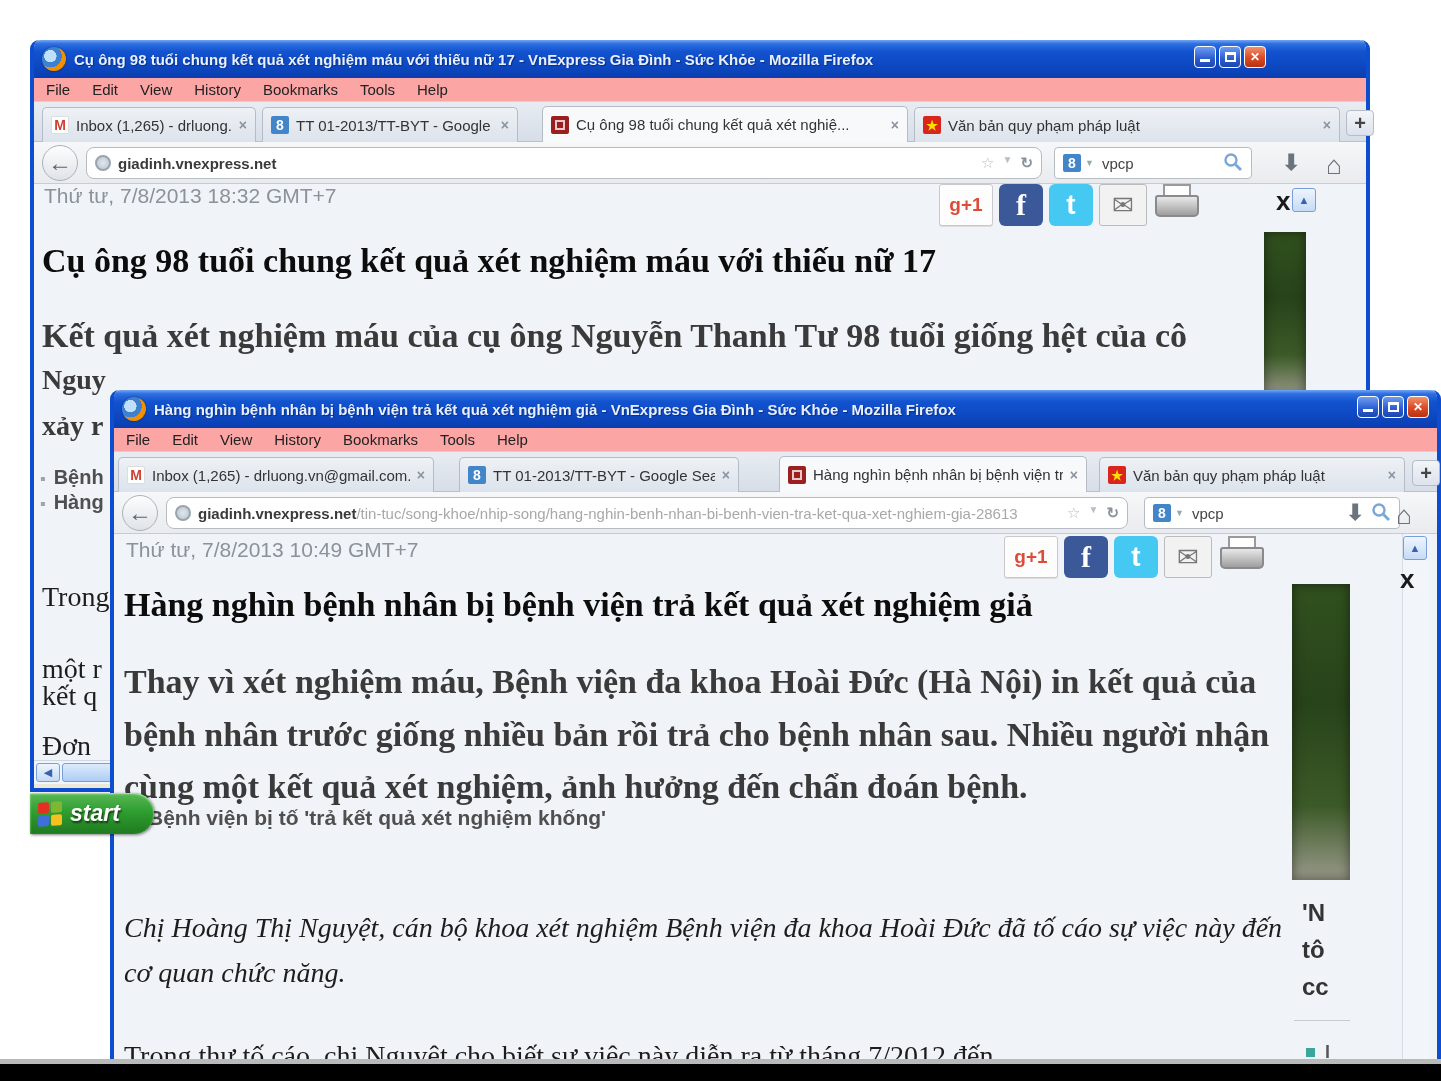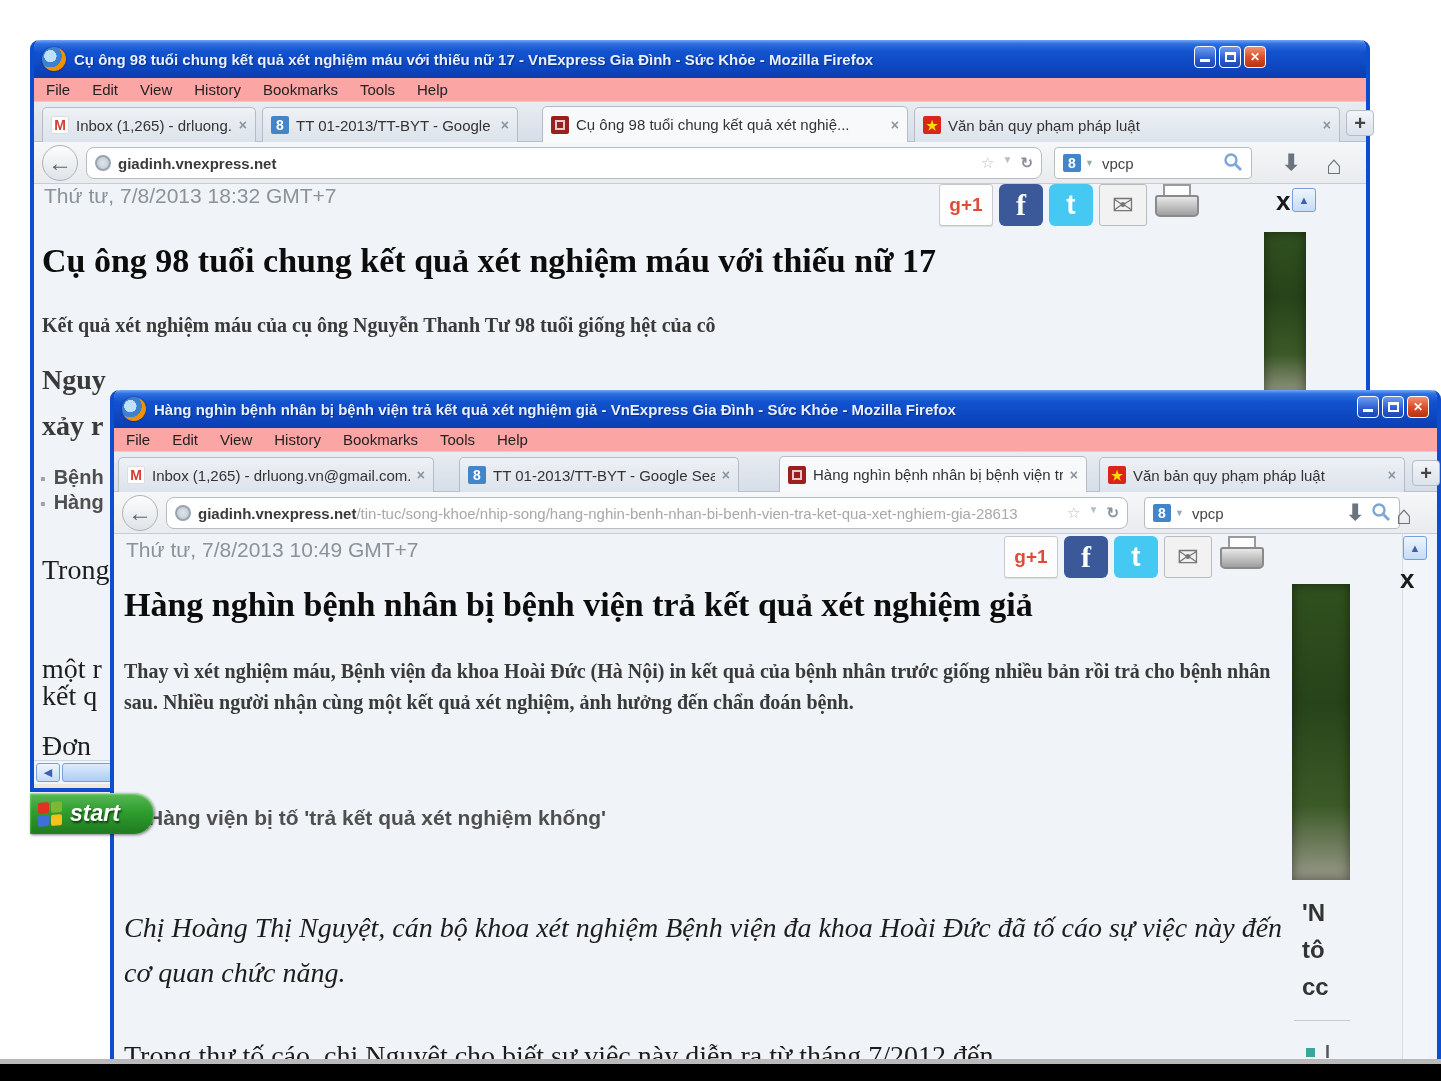--- a/index.html
+++ b/index.html
@@ -85,21 +85,21 @@
   .mail { width:48px; background:#f2f2f2; border:1px solid #bbb; border-radius:3px; color:#777; font-size:26px; }
   .printer { width:44px; position:relative; }
   .printer::before { content:""; position:absolute; left:10px; top:0; width:24px; height:12px;
     background:#fdfdfd; border:2px solid #9a9a9a; }
   .printer::after { content:""; position:absolute; left:2px; top:11px; width:40px; height:18px;
     background:linear-gradient(180deg,#e8e8e8,#9f9f9f); border:2px solid #8a8a8a; border-radius:3px 3px 5px 5px; }
 
   .headline { position:absolute; font-family:"Liberation Serif",serif; font-weight:bold;
     font-size:34px; color:#0c0c0c; white-space:nowrap; }
   .lede { position:absolute; font-family:"Liberation Serif",serif; font-weight:bold;
-    font-size:20px; line-height:1.55; color:#3a3a3a; }
+    font-size:34px; line-height:1.55; color:#3a3a3a; }
   .bodytext { position:absolute; font-family:"Liberation Serif",serif; font-size:28px;
     line-height:1.6; color:#1d1d1d; }
   .nowrap { white-space:nowrap; }
   .related { position:absolute; display:flex; align-items:center; gap:12px;
     font-size:21px; font-weight:bold; color:#4f4f4f; }
   .sq-bullet { width:8px; height:8px; background:#9aa4ac; flex:none; }
   .frag { position:absolute; white-space:nowrap; }
   .frag.serifreg { font-family:"Liberation Serif",serif; font-size:28px; color:#1d1d1d; }
   .frag.serifbold { font-family:"Liberation Serif",serif; font-size:28px; font-weight:bold; color:#3a3a3a; }
   .frag.bullety { font-size:20px; font-weight:bold; color:#4f4f4f; }
@@ -224,21 +224,21 @@
       </div>
       <span class="xmark" style="left:1242px; top:2px;">x</span>
       <div class="scroll-btn" style="left:1258px; top:4px; width:24px; height:24px;">▲</div>
       <div class="side-img" style="left:1230px; top:48px; width:42px; height:164px;"></div>
       <div class="headline" style="left:8px; top:58px;">Cụ ông 98 tuổi chung kết quả xét nghiệm máu với thiếu nữ 17</div>
       <div class="lede nowrap" style="left:8px; top:126px;">Kết quả xét nghiệm máu của cụ ông Nguyễn Thanh Tư 98 tuổi giống hệt của cô</div>
       <span class="frag serifbold" style="left:8px; top:180px;">Nguy</span>
       <span class="frag serifbold" style="left:8px; top:226px;">xảy r</span>
       <span class="frag bullety" style="left:6px; top:282px;">Bệnh</span>
       <span class="frag bullety" style="left:6px; top:307px;">Hàng</span>
-      <span class="frag serifreg" style="left:8px; top:370px;">Trong</span>
+      <span class="frag serifreg" style="left:8px; top:397px;">Trong</span>
       <span class="frag serifreg" style="left:8px; top:454px;margin-top:15px;">một r</span>
       <span class="frag serifreg" style="left:8px; top:496px;">kết q</span>
       <span class="frag serifreg" style="left:8px; top:546px;">Đơn</span>
     </div>
     <div class="hscroll">
       <div class="scroll-btn" style="left:2px; top:2px; width:24px; height:19px;">◀</div>
       <div class="hthumb"></div>
     </div>
   </div>
 
@@ -323,21 +323,21 @@
         <span class="sbtn mail">✉</span>
         <span class="sbtn printer"></span>
       </div>
       <div class="vtrack" style="left:1288px; top:0; width:26px; height:542px;"></div>
       <div class="scroll-btn" style="left:1289px; top:2px; width:24px; height:24px;">▲</div>
       <span class="xmark" style="left:1286px; top:30px;">x</span>
       <div class="headline" style="left:10px; top:52px;">Hàng nghìn bệnh nhân bị bệnh viện trả kết quả xét nghiệm giả</div>
       <div class="lede" style="left:10px; top:122px; width:1170px;">Thay vì xét nghiệm máu, Bệnh viện đa khoa Hoài Đức (Hà Nội) in kết quả của bệnh nhân trước giống nhiều bản rồi trả cho bệnh nhân sau. Nhiều người nhận cùng một kết quả xét nghiệm, ảnh hưởng đến chẩn đoán bệnh.</div>
       <div class="related" style="left:14px; top:272px;">
         <span class="sq-bullet"></span>
-        <span>Hàng viện bị tố 'trả kết quả xét nghiệm khống'</span>
+        <span>Bệnh viện bị tố 'trả kết quả xét nghiệm khống'</span>
       </div>
       <div class="bodytext" style="left:10px; top:372px; width:1180px;font-style:italic;">Chị Hoàng Thị Nguyệt, cán bộ khoa xét nghiệm Bệnh viện đa khoa Hoài Đức đã tố cáo sự việc này đến cơ quan chức năng.</div>
       <div class="bodytext nowrap" style="left:10px; top:500px;">Trong thư tố cáo, chị Nguyệt cho biết sự việc này diễn ra từ tháng 7/2012 đến</div>
       <div class="side-img" style="left:1178px; top:50px; width:58px; height:296px;"></div>
       <div class="side-txt" style="left:1188px; top:360px;">
         <div>'N</div>
         <div>tô</div>
         <div>cc</div>
       </div>
       <div class="side-div" style="left:1180px; top:486px; width:56px;"></div>

